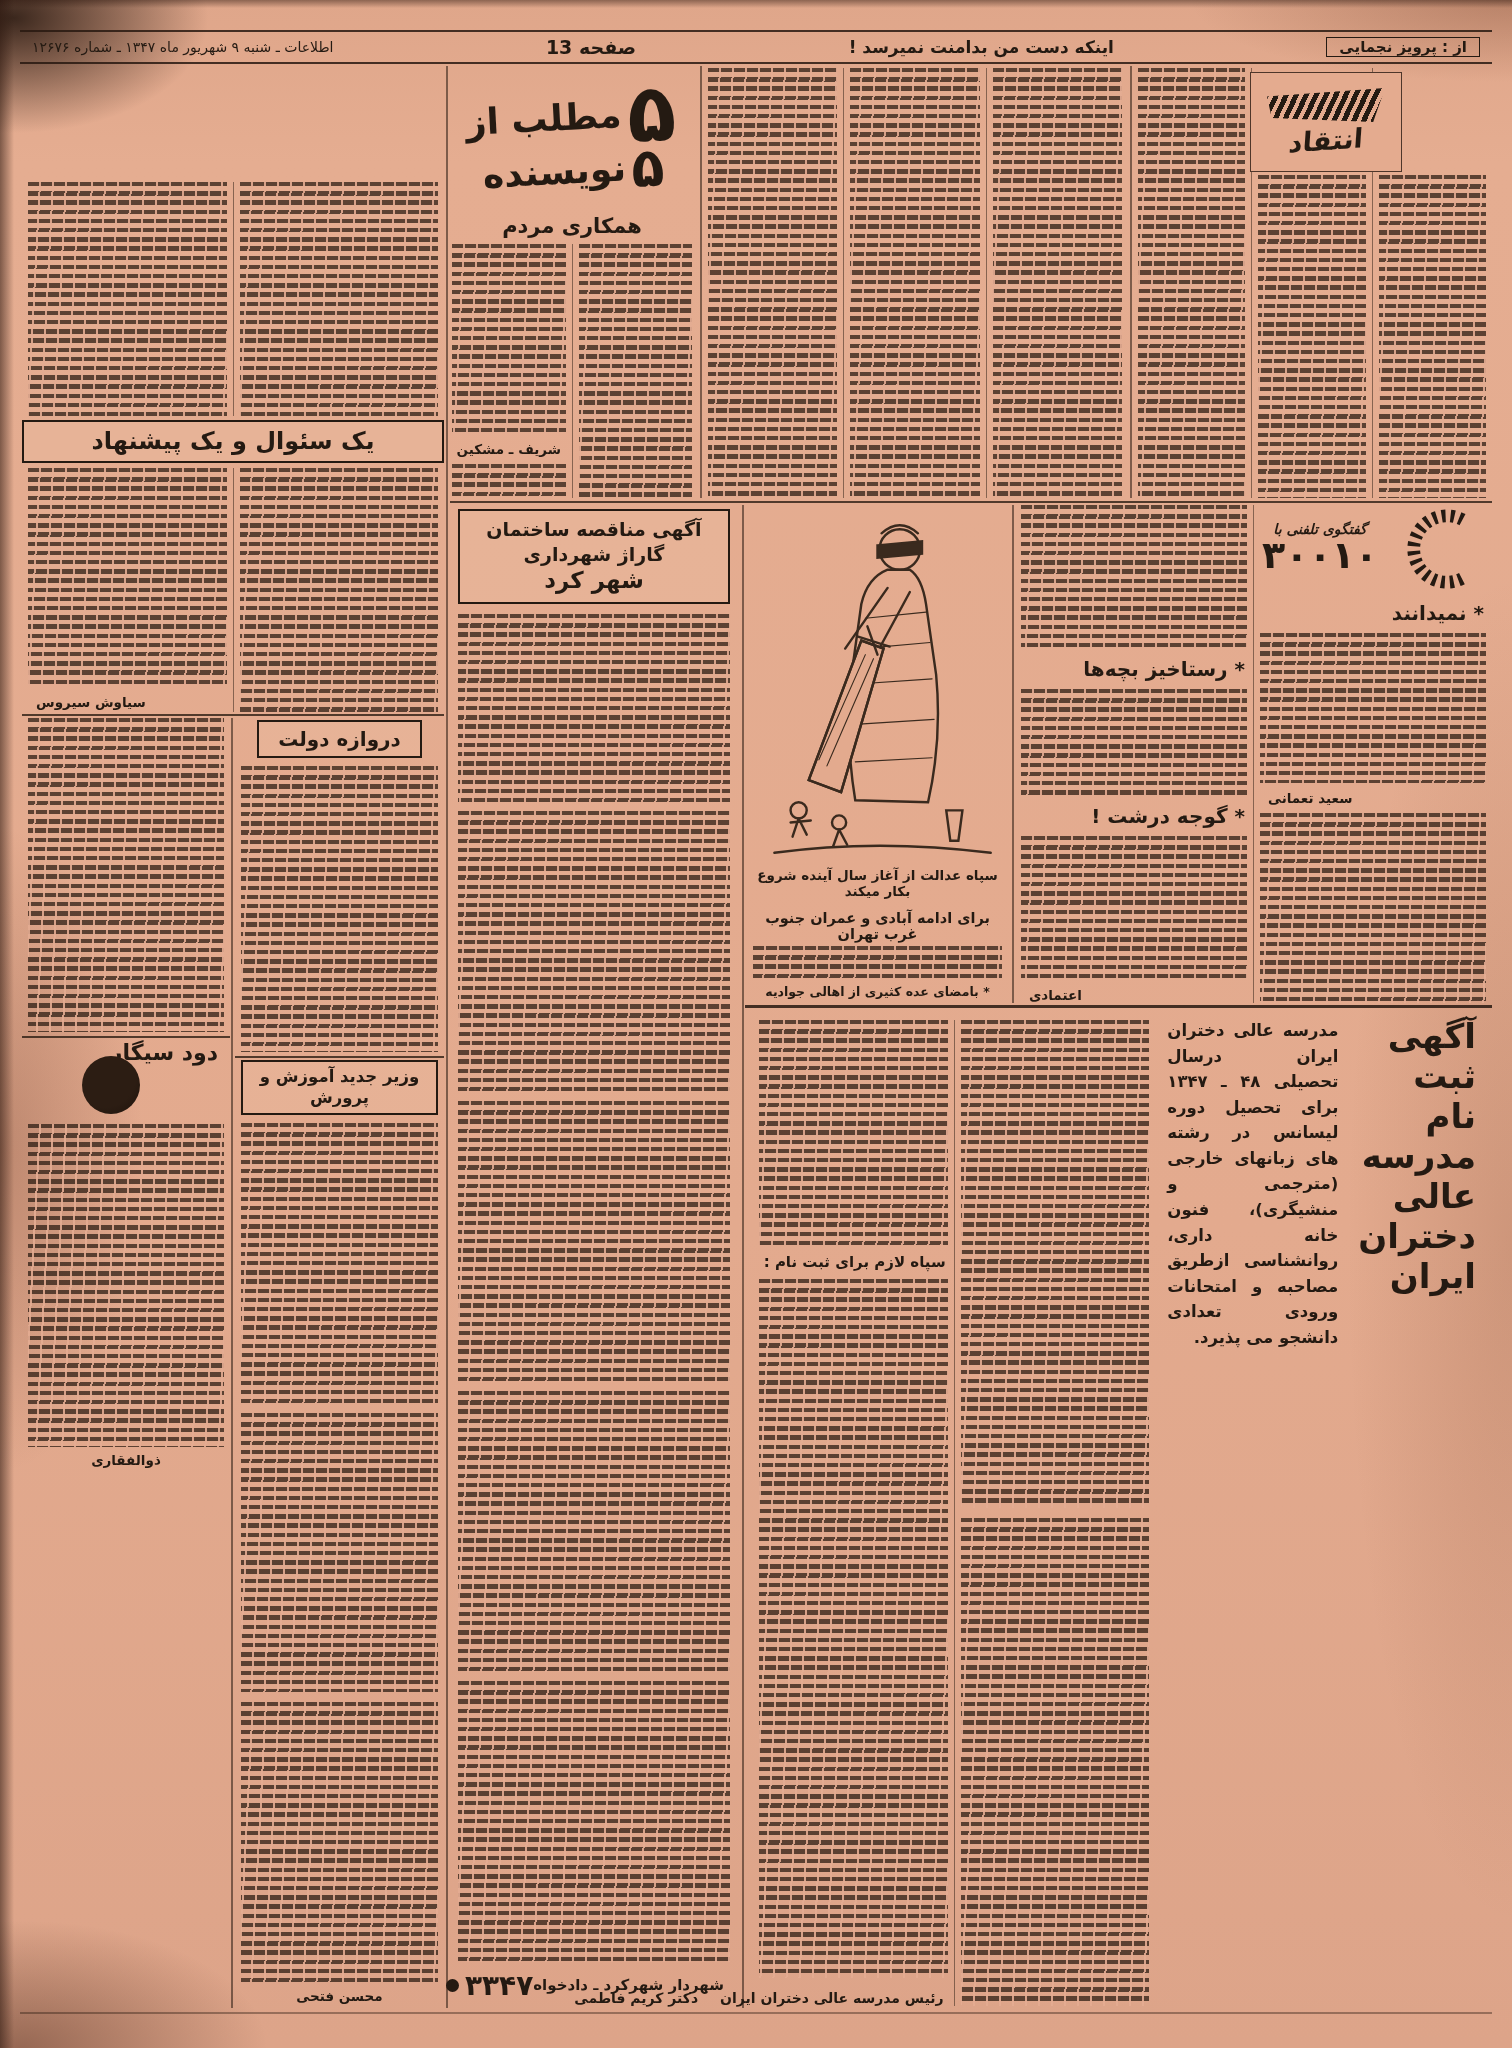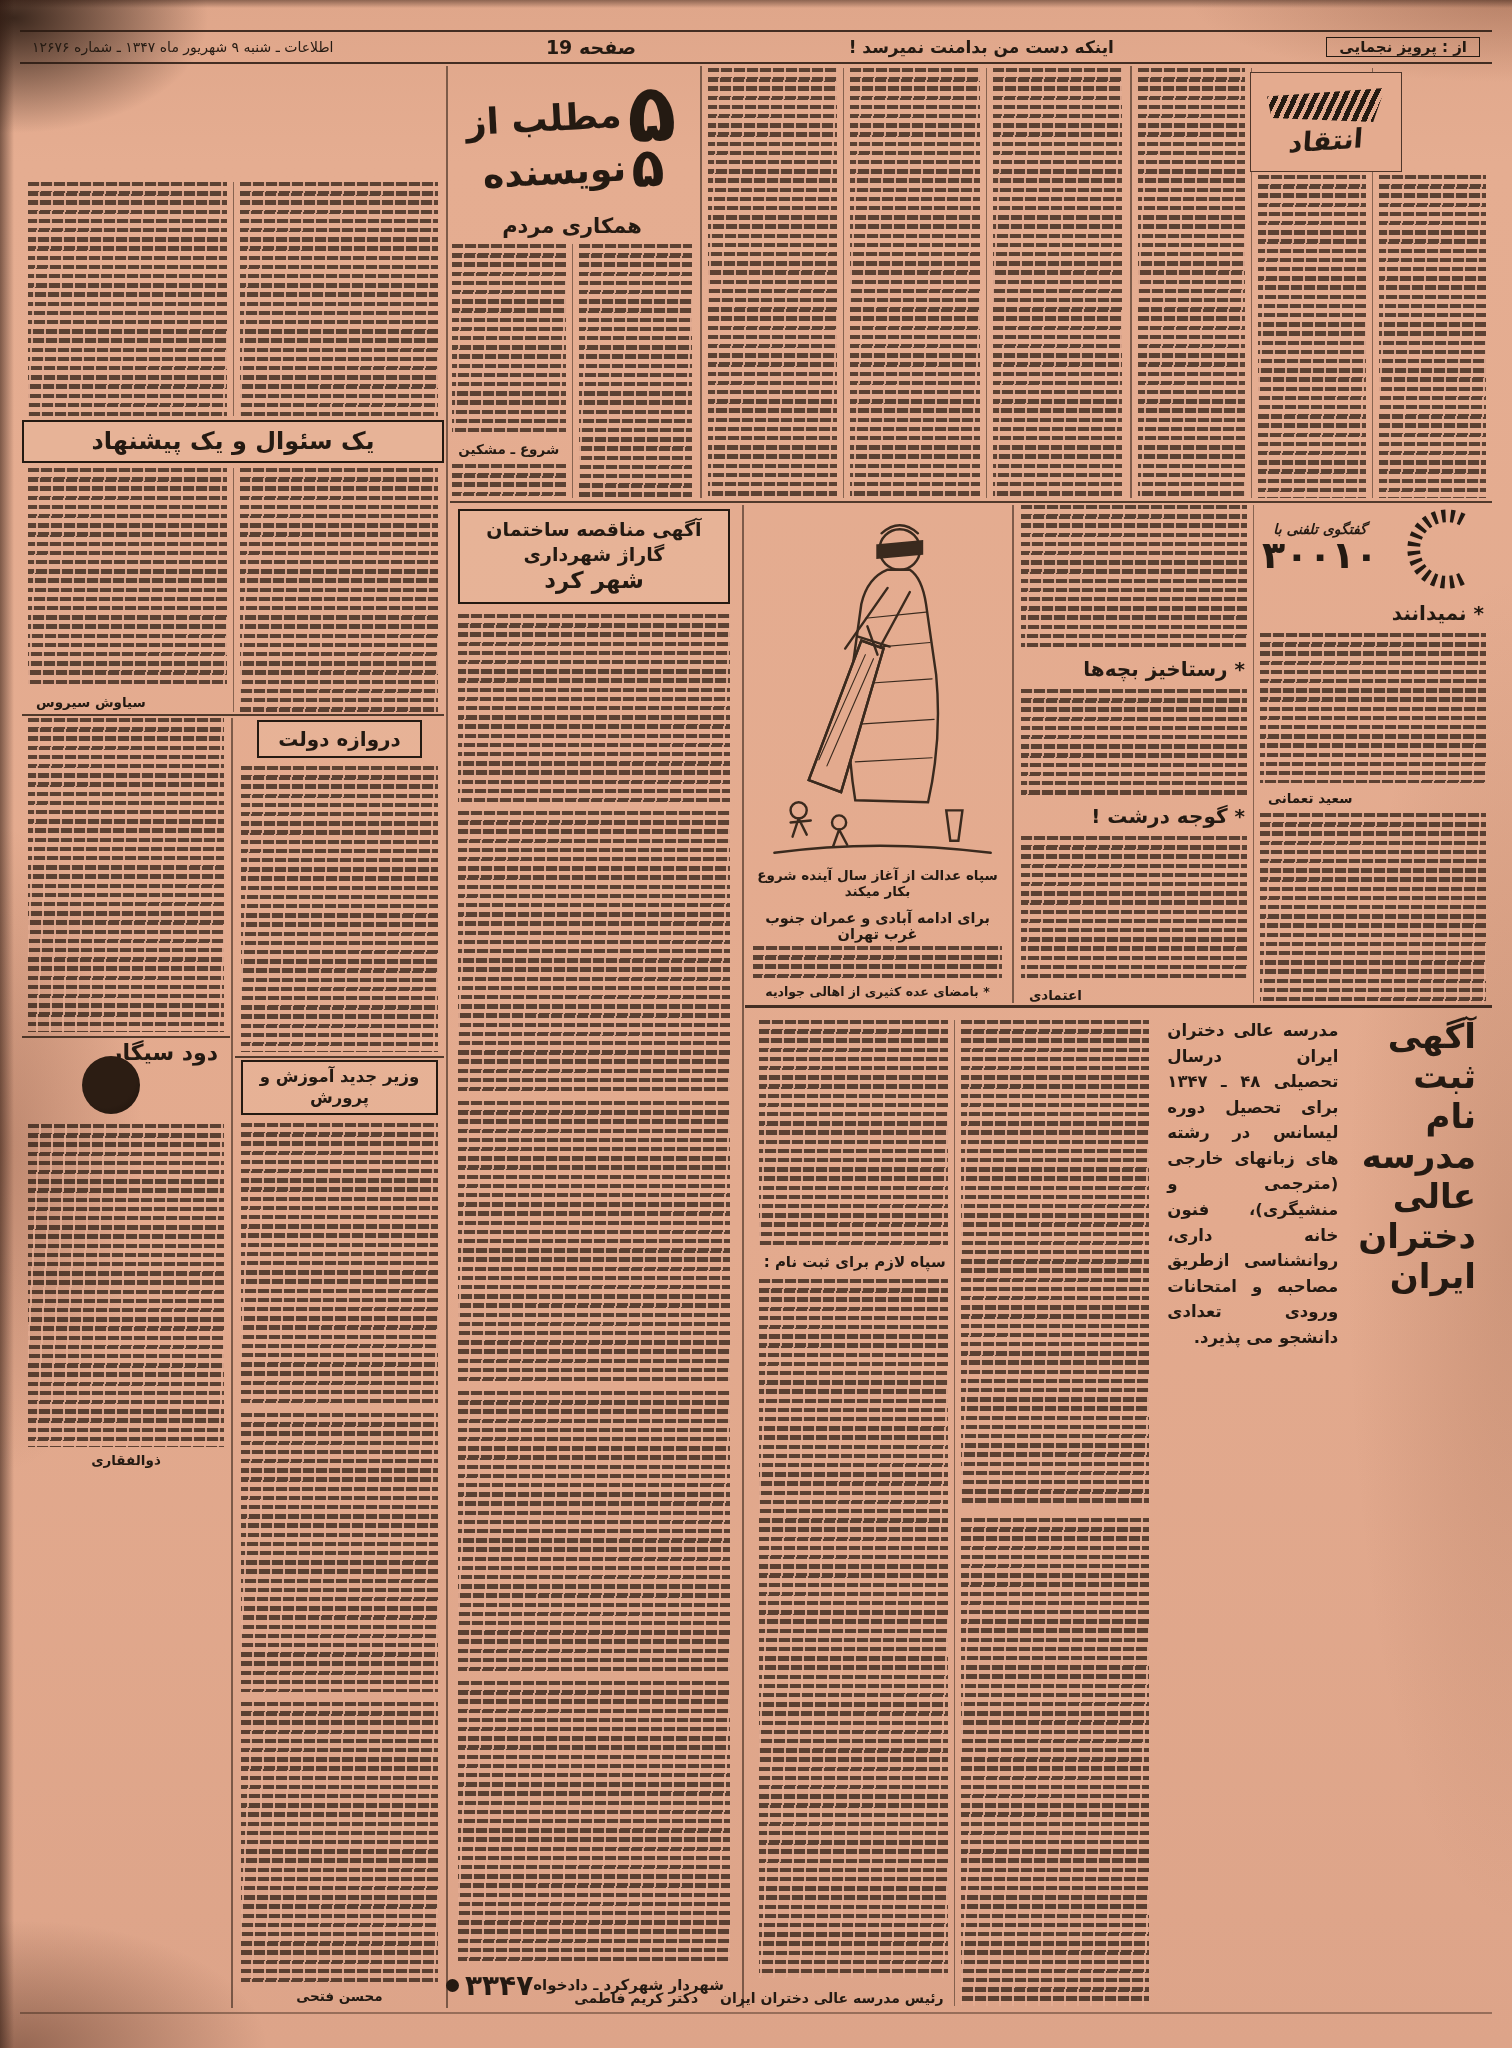--- a/index.html
+++ b/index.html
@@ -34,21 +34,21 @@
 <body>
 
 <div class="sheet">
 
   <div class="abs" style="left:0;top:0;width:14px;height:100%;background:linear-gradient(90deg,rgba(40,20,12,.55),rgba(40,20,12,0))"></div>
   <div class="abs" style="left:0;top:0;width:100%;height:8px;background:linear-gradient(180deg,rgba(40,20,12,.45),rgba(40,20,12,0))"></div>
 
   <div class="abs" style="left:20px;top:30px;width:1472px;height:34px;border-top:2px solid rgba(40,25,16,.85);border-bottom:2px solid rgba(40,25,16,.85);display:flex;align-items:center;justify-content:space-between;padding:0 12px;font-weight:bold">
     <span style="border:1.8px solid #241a12;padding:0 12px;font-size:15px">از : پرویز نجمایی</span>
     <span style="font-size:17px">اینکه دست من بدامنت نمیرسد !</span>
-    <span style="font-size:19px;letter-spacing:3px">صفحه 19</span>
+    <span style="font-size:19px;letter-spacing:3px">صفحه 13</span>
     <span style="font-weight:normal;font-size:14px">اطلاعات ـ شنبه ۹ شهریور ماه ۱۳۴۷ ـ شماره ۱۲۶۷۶</span>
   </div>
 
   <div class="rh" style="left:450px;top:501px;width:1042px"></div>
   <div class="rh" style="left:22px;top:714px;width:422px"></div>
   <div class="rh" style="left:22px;top:1036px;width:208px"></div>
   <div class="rh" style="left:235px;top:1056px;width:209px"></div>
   <div class="rh" style="left:20px;top:2012px;width:1472px;opacity:.5"></div>
   <div class="rv" style="left:231px;top:718px;height:1290px"></div>
   <div class="rv" style="left:446px;top:66px;height:1942px"></div>
@@ -105,21 +105,21 @@
   </div>
 
   <div class="abs" style="left:446px;top:212px;width:252px;height:286px;display:flex;flex-direction:column">
     <div class="center" style="font-weight:bold;font-size:21px;padding:2px 5px 6px">همکاری مردم</div>
     <div class="cols" style="flex:1">
       <div class="col">
           <div class="sim fill"></div>
         </div>
       <div class="col">
         <div class="sim fill"></div>
-        <div class="sig center">شروع ـ مشکین</div>
+        <div class="sig center">شریف ـ مشکین</div>
         <div class="sim" style="height:34px"></div>
       </div>
     </div>
   </div>
 
   <div class="abs" style="left:22px;top:182px;width:422px;height:234px">
     <div class="cols">
       <div class="col">
           <div class="sim fill"></div>
         </div>

